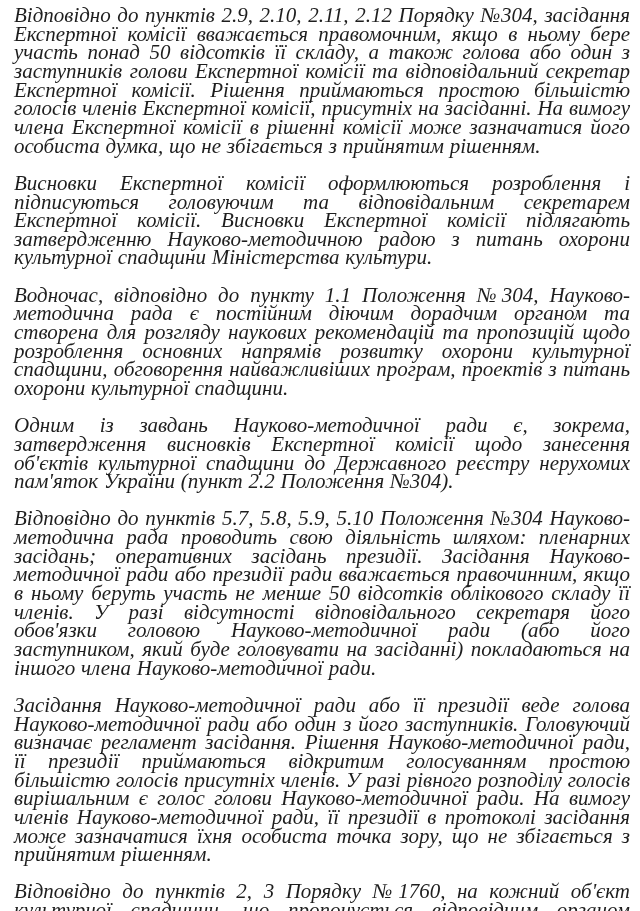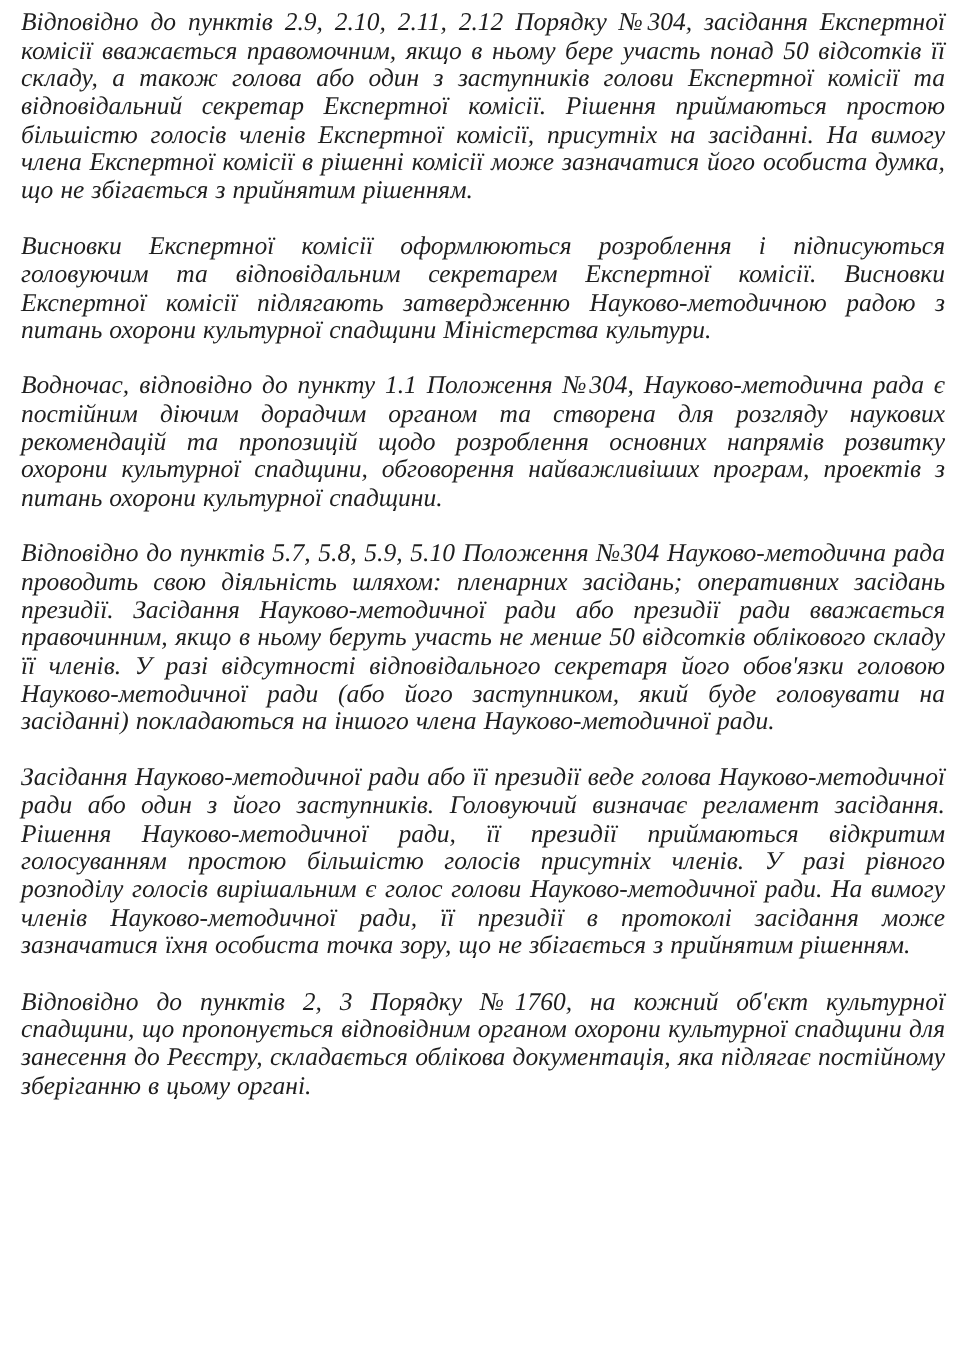--- a/index.html
+++ b/index.html
@@ -15,30 +15,31 @@
   .page {
     box-sizing: border-box;
     width: 640px;
     height: 911px;
     padding: 6px 10px 0 14px;
     font-family: "Liberation Serif", "DejaVu Serif", serif;
     font-style: italic;
   }
   .page p {
     margin: 0 0 18.6px 0;
-    font-size: 17px;
+    font-size: 21px;
     line-height: 18.65px;
     text-align: justify;
     text-justify: inter-word;
     word-spacing: 0.5px;
   }
 </style>
 </head>
 <body style="background: rgb(255, 255, 255);">
 
 <div class="page" style="background: rgb(255, 255, 255); color: rgb(30, 30, 30);">
   <p>Відповідно до пунктів 2.9, 2.10, 2.11, 2.12 Порядку №304, засідання Експертної комісії вважається правомочним, якщо в ньому бере участь понад 50 відсотків її складу, а також голова або один з заступників голови Експертної комісії та відповідальний секретар Експертної комісії. Рішення приймаються простою більшістю голосів членів Експертної комісії, присутніх на засіданні. На вимогу члена Експертної комісії в рішенні комісії може зазначатися його особиста думка, що не збігається з прийнятим рішенням.</p>
   <p>Висновки Експертної комісії оформлюються розроблення і підписуються головуючим та відповідальним секретарем Експертної комісії. Висновки Експертної комісії підлягають затвердженню Науково-методичною радою з питань охорони культурної спадщини Міністерства культури.</p>
   <p>Водночас, відповідно до пункту 1.1 Положення №304, Науково-методична рада є постійним діючим дорадчим органом та створена для розгляду наукових рекомендацій та пропозицій щодо розроблення основних напрямів розвитку охорони культурної спадщини, обговорення найважливіших програм, проектів з питань охорони культурної спадщини.</p>
+  <p>Одним із завдань Науково-методичної ради є, зокрема, затвердження висновків Експертної комісії щодо занесення об'єктів культурної спадщини до Державного реєстру нерухомих пам'яток України (пункт 2.2 Положення №304).</p>
   <p>Відповідно до пунктів 5.7, 5.8, 5.9, 5.10 Положення №304 Науково-методична рада проводить свою діяльність шляхом: пленарних засідань; оперативних засідань президії. Засідання Науково-методичної ради або президії ради вважається правочинним, якщо в ньому беруть участь не менше 50 відсотків облікового складу її членів. У разі відсутності відповідального секретаря його обов'язки головою Науково-методичної ради (або його заступником, який буде головувати на засіданні) покладаються на іншого члена Науково-методичної ради.</p>
   <p>Засідання Науково-методичної ради або її президії веде голова Науково-методичної ради або один з його заступників. Головуючий визначає регламент засідання. Рішення Науково-методичної ради, її президії приймаються відкритим голосуванням простою більшістю голосів присутніх членів. У разі рівного розподілу голосів вирішальним є голос голови Науково-методичної ради. На вимогу членів Науково-методичної ради, її президії в протоколі засідання може зазначатися їхня особиста точка зору, що не збігається з прийнятим рішенням.</p>
   <p>Відповідно до пунктів 2, 3 Порядку №1760, на кожний об'єкт культурної спадщини, що пропонується відповідним органом охорони культурної спадщини для занесення до Реєстру, складається облікова документація, яка підлягає постійному зберіганню в цьому органі.</p>
 </div>
 
 </body></html>

